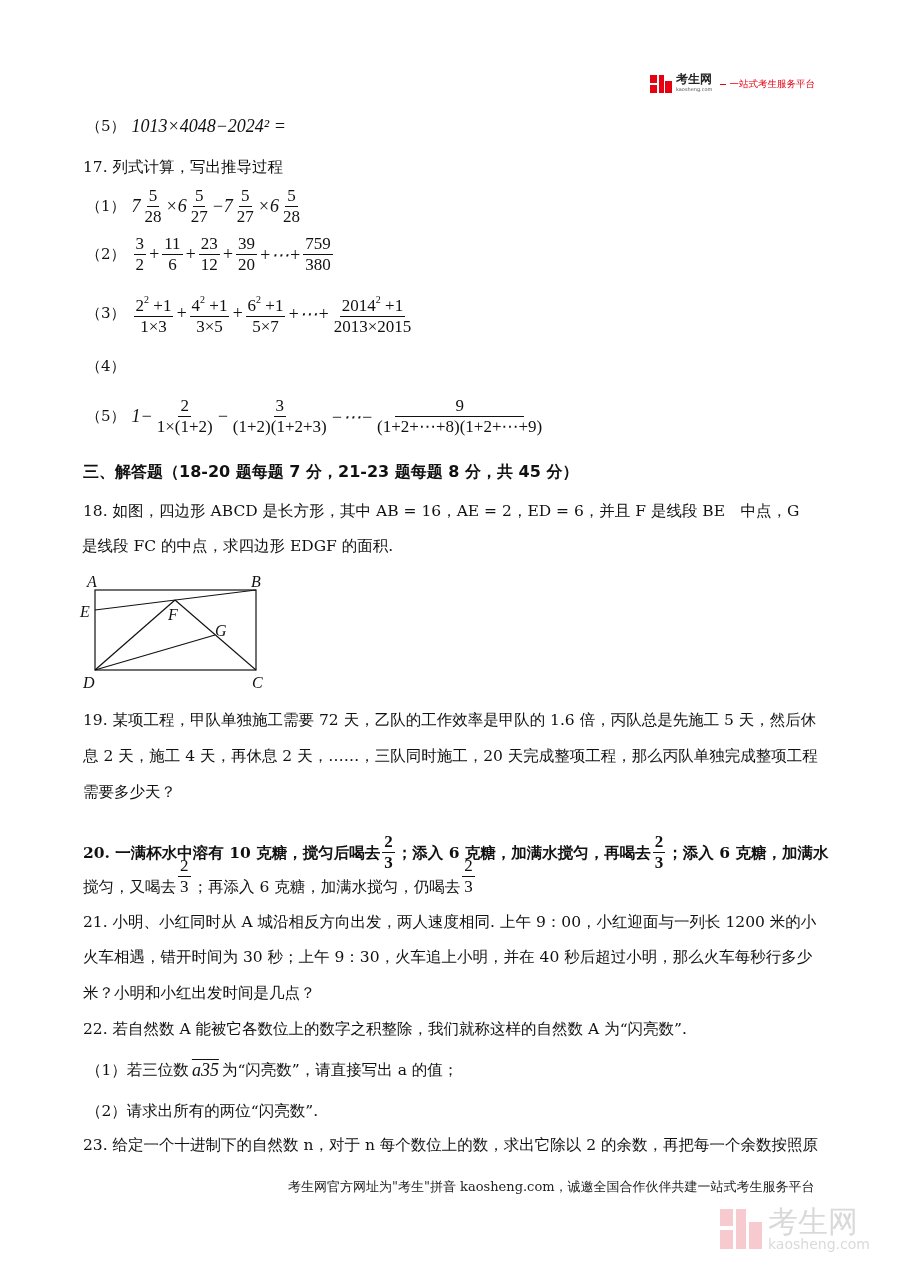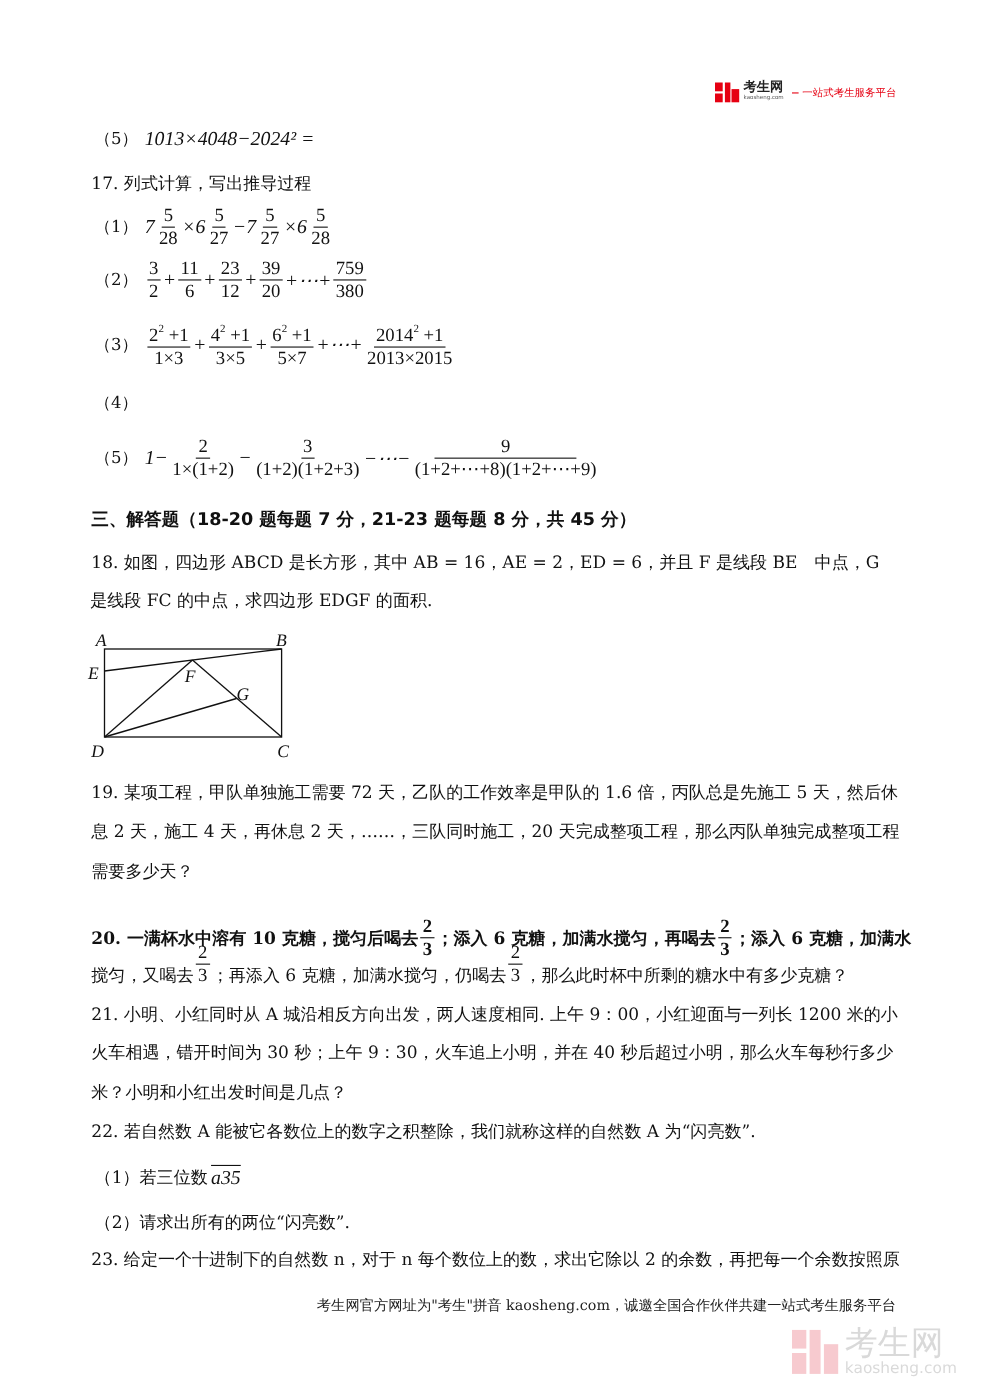--- a/index.html
+++ b/index.html
@@ -201,31 +201,31 @@
   <span>搅匀，又喝去</span>
   <span class="frac">
       <span class="num">2</span>
       <span class="den">3</span>
     </span>
   <span>；再添入 6 克糖，加满水搅匀，仍喝去</span>
   <span class="frac">
       <span class="num">2</span>
       <span class="den">3</span>
     </span>
-  <span>，那么此时杯中所剩的糖水中有多少克糖？</span>
 </div>
 
 <div class="abs txt" style="left:83px;top:912px;">21. 小明、小红同时从 A 城沿相反方向出发，两人速度相同. 上午 9：00，小红迎面与一列长 1200 米的小</div>
 <div class="abs txt" style="left:83px;top:947px;">火车相遇，错开时间为 30 秒；上午 9：30，火车追上小明，并在 40 秒后超过小明，那么火车每秒行多少</div>
 <div class="abs txt" style="left:83px;top:983px;">米？小明和小红出发时间是几点？</div>
 
 <div class="abs txt" style="left:83px;top:1019px;">22. 若自然数 A 能被它各数位上的数字之积整除，我们就称这样的自然数 A 为“闪亮数”.</div>
 <div class="abs row txt" style="left:86px;top:1060px;">
   <span>（1）若三位数</span>
   <span class="i overline" style="font-size:18px;margin:0 3px;">a35</span>
+  <span>为“闪亮数”，请直接写出 a 的值；</span>
 </div>
 <div class="abs txt" style="left:86px;top:1101px;">（2）请求出所有的两位“闪亮数”.</div>
 
 <div class="abs txt" style="left:83px;top:1135px;">23. 给定一个十进制下的自然数 n，对于 n 每个数位上的数，求出它除以 2 的余数，再把每一个余数按照原</div>
 
 <div class="abs footer">考生网官方网址为"考生"拼音 kaosheng.com，诚邀全国合作伙伴共建一站式考生服务平台</div>
 
 <div class="abs wm">
   <div style="width:42px;height:40px;position:relative;margin-right:6px;">
     <span style="position:absolute;left:0;top:0;width:13px;height:17px;background:#f7c8cd;"></span>

